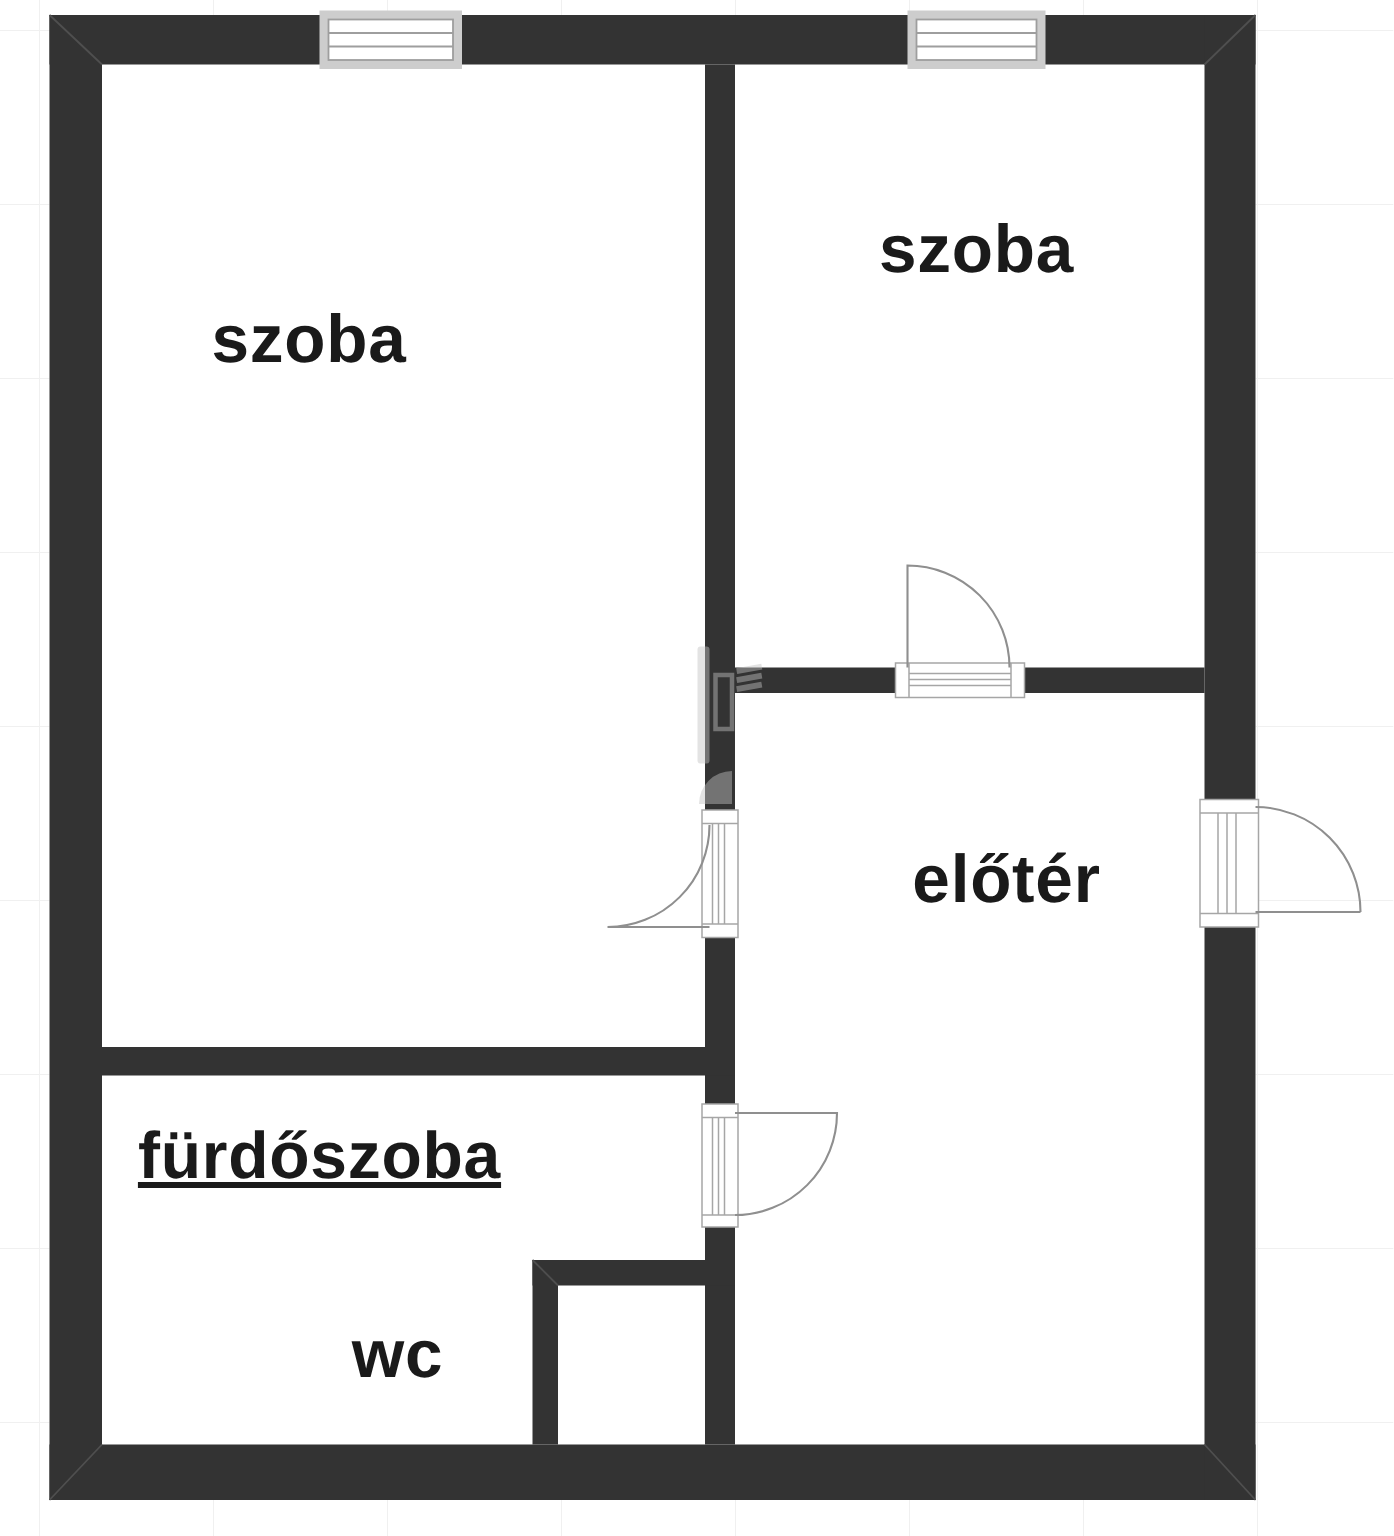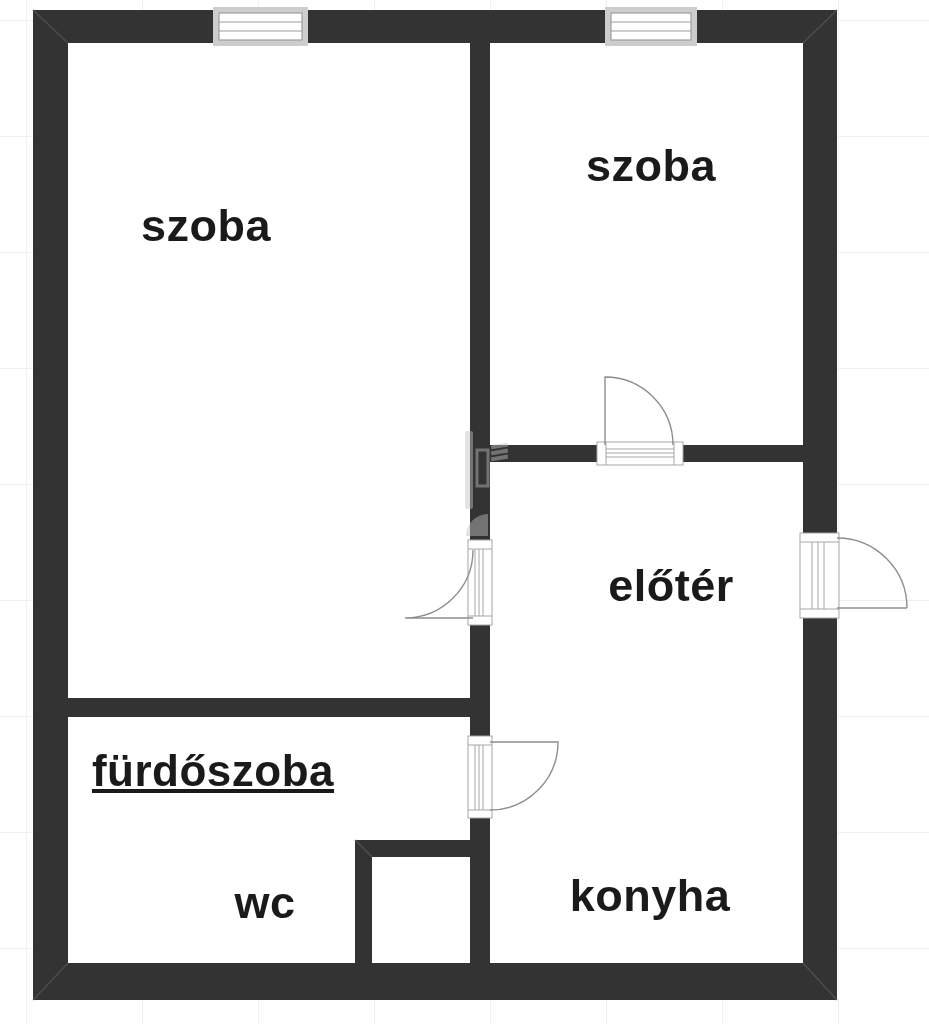--- a/index.html
+++ b/index.html
@@ -119,15 +119,14 @@
       <rect x="491" y="456" width="17" height="4" transform="rotate(-10 499 458)"></rect>
       <path d="M466,536 A22,22 0 0 1 488,514 L488,536 Z"></path>
     </g>
   </svg>
 
   <div class="room-label" style="left:206px; top:226px;">szoba</div>
   <div class="room-label" style="left:651px; top:166px;">szoba</div>
   <div class="room-label" style="left:671px; top:545px;margin-top:41px;">előtér</div>
   <div class="room-label small" style="left:213px; top:771px;text-decoration:underline;">fürdőszoba</div>
   <div class="room-label" style="left:265px; top:903px;">wc</div>
-  <div class="room-label" style="left:650px; top:896px;">konyha</div>
 
 </div>
 
 </body></html>

